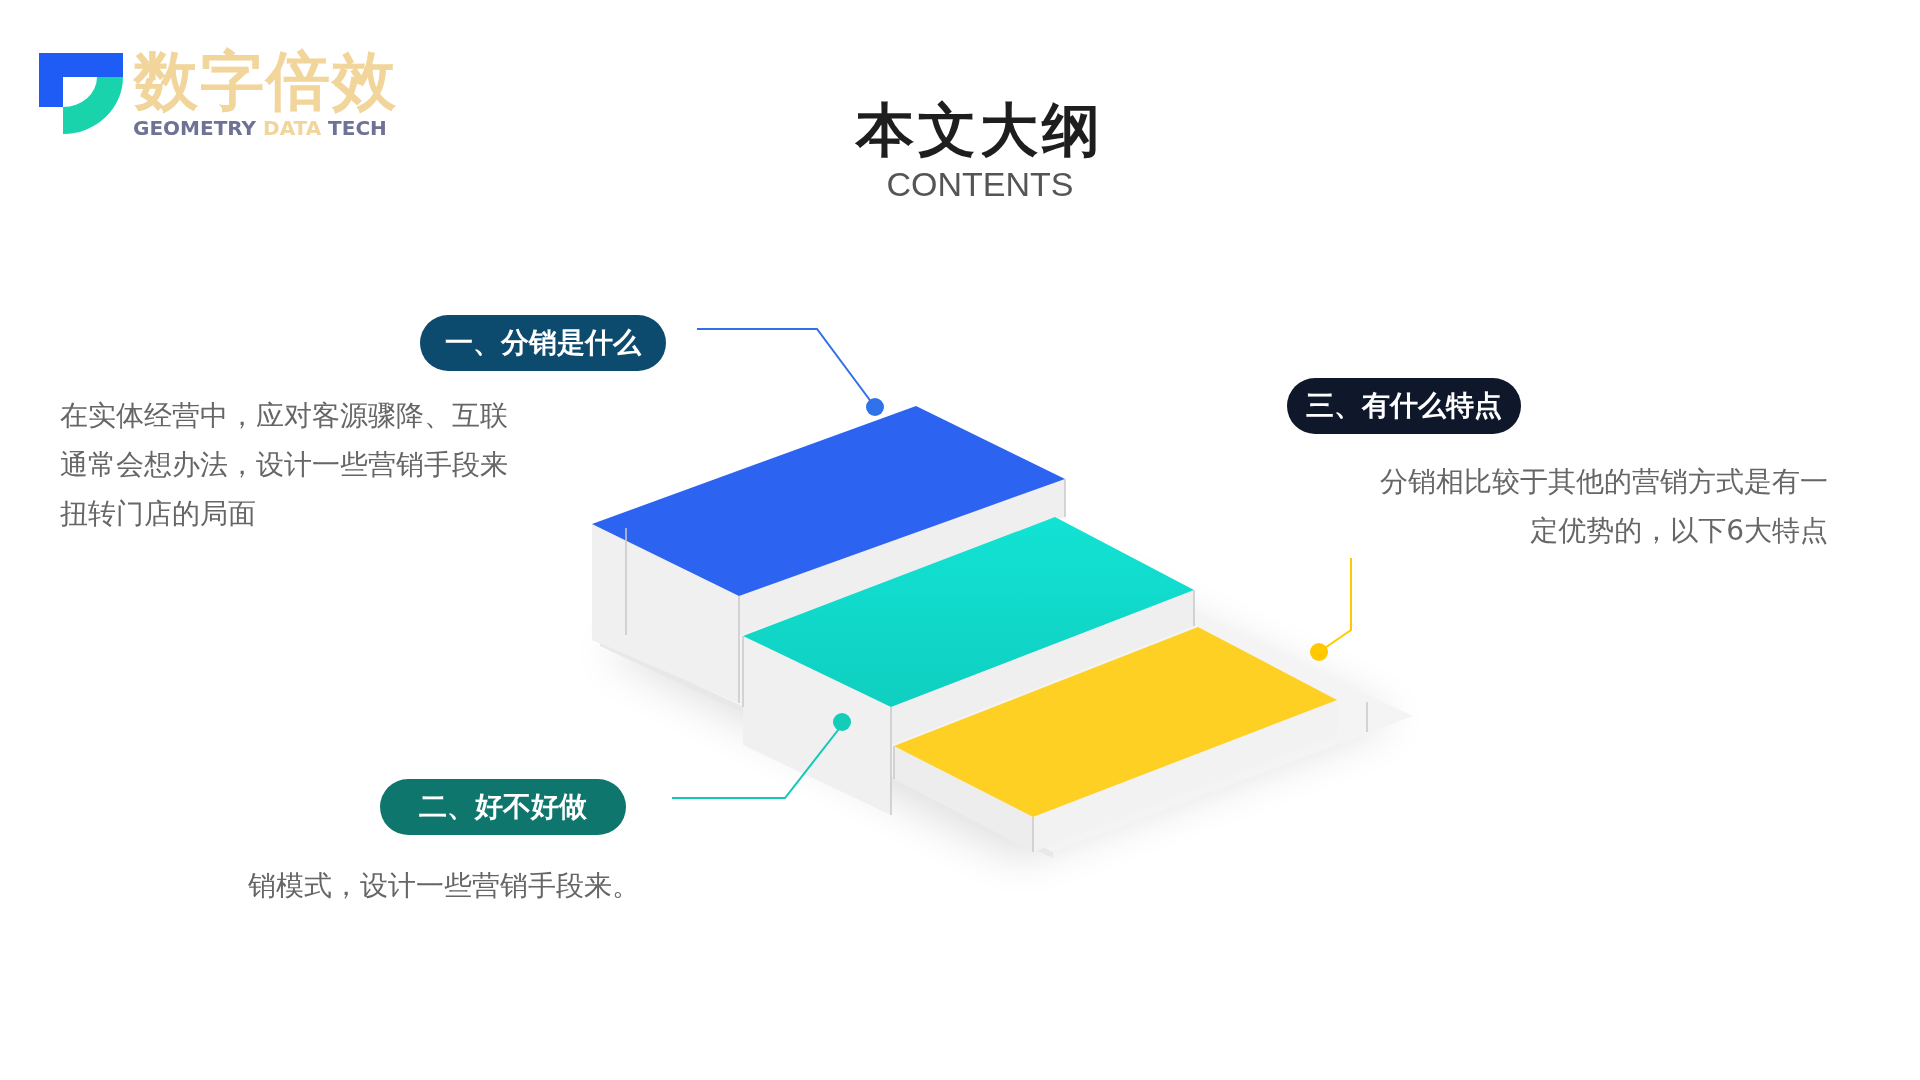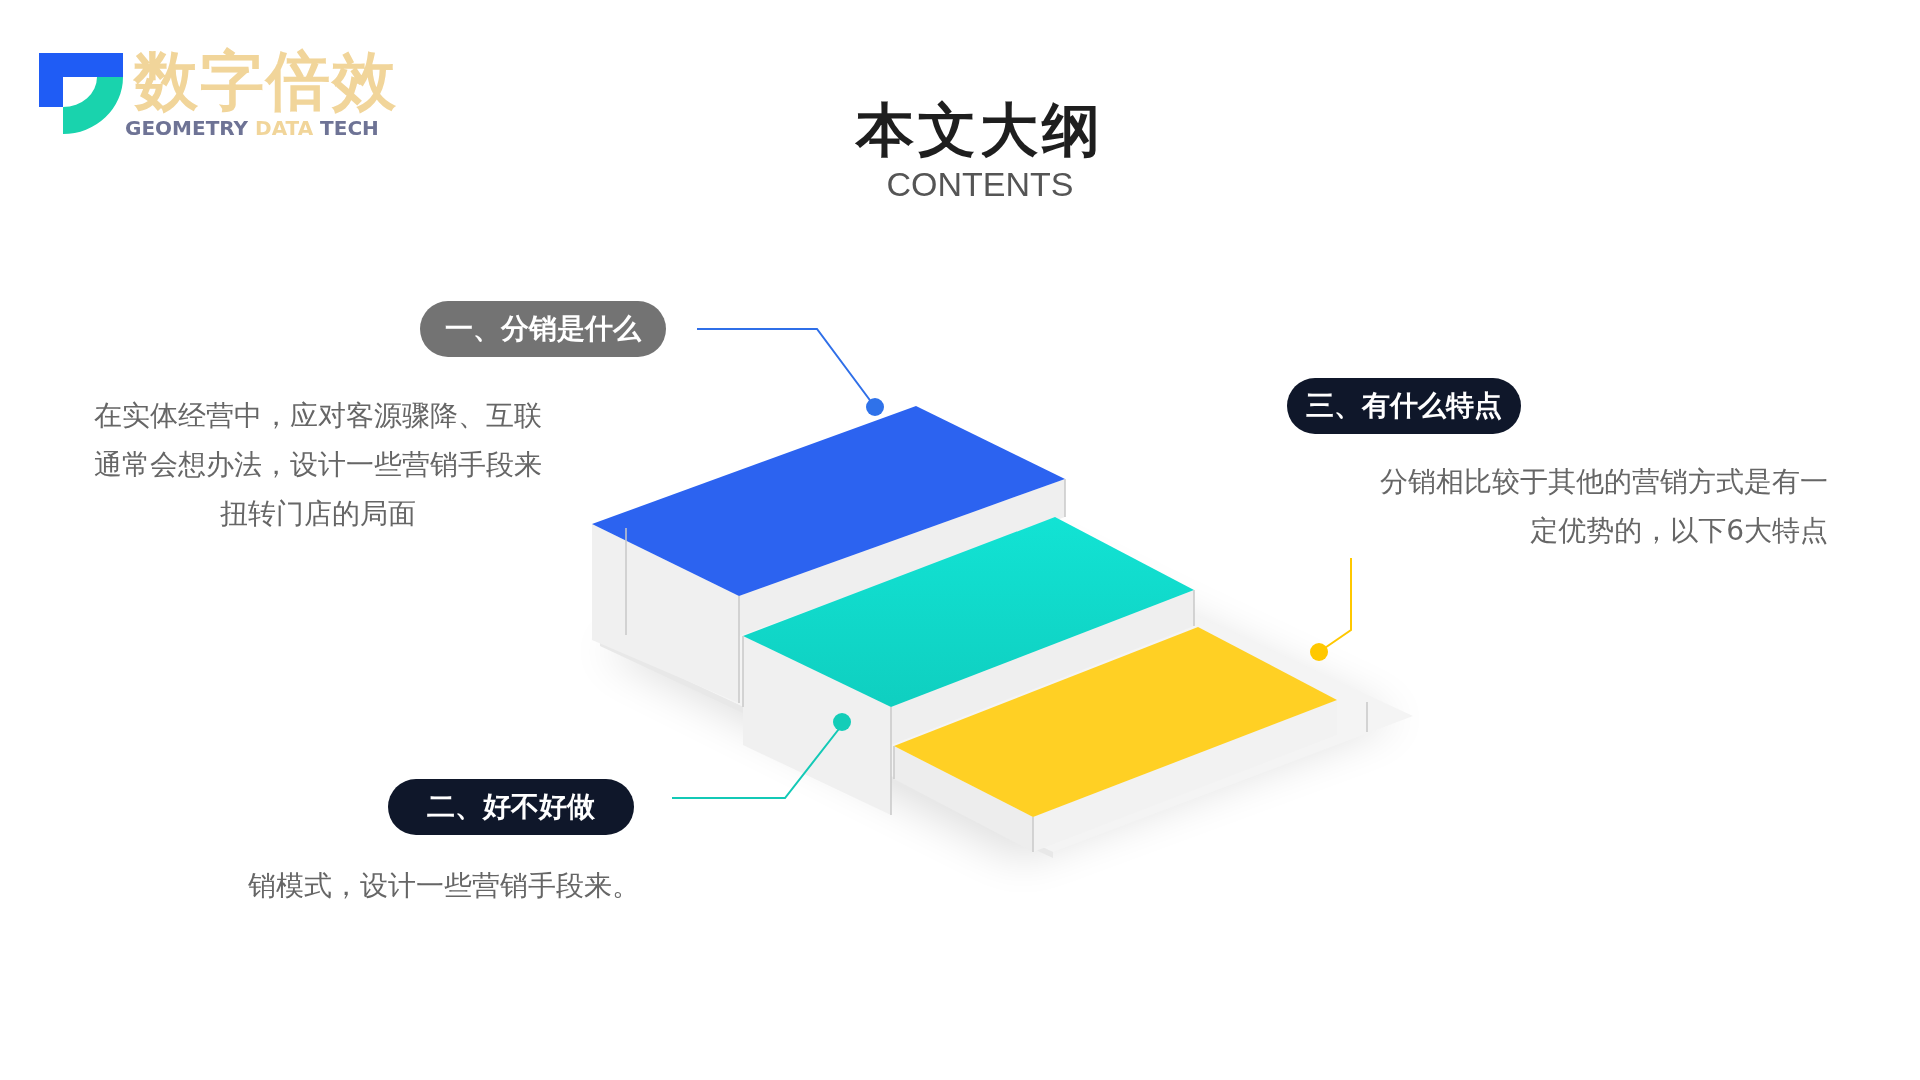--- a/index.html
+++ b/index.html
@@ -1,19 +1,19 @@
 <!DOCTYPE html>
 <html><head>
 <meta charset="utf-8">
 <style>
   html,body{margin:0;padding:0;}
   body{width:1920px;height:1080px;position:relative;overflow:hidden;background:#ffffff;font-family:"DejaVu Sans","Liberation Sans",sans-serif;}
   .abs{position:absolute;}
   .logo-cn{left:134px;top:46px;font-size:64px;color:#f1d59a;letter-spacing:2px;font-weight:700;line-height:70px;}
-  .logo-en{left:125px;top:116px;font-size:20px;font-weight:bold;color:#6e7395;letter-spacing:0px;white-space:nowrap;}
+  .logo-en{left:133px;top:116px;font-size:20px;font-weight:bold;color:#6e7395;letter-spacing:0px;white-space:nowrap;}
   .logo-en .hl{color:#f1d59a;}
   .title{left:0;width:1960px;top:96px;text-align:center;font-size:58px;font-weight:bold;color:#1e1e1e;letter-spacing:4px;line-height:68px;}
   .subtitle{left:0;width:1960px;top:164px;text-align:center;font-size:34px;color:#555;font-family:"Liberation Sans",sans-serif;line-height:40px;}
   .pill{height:56px;border-radius:28px;color:#fff;font-weight:bold;font-size:28px;line-height:56px;text-align:center;white-space:nowrap;}
   .desc{font-size:28px;color:#666;line-height:49px;white-space:nowrap;}
   .desc div{height:49px;}
   svg{position:absolute;left:0;top:0;}
 </style>
 </head>
 <body>
@@ -72,28 +72,28 @@
   <polyline points="697,329 817,329 875,407" fill="none" stroke="#2f6fe8" stroke-width="2"></polyline>
   <circle cx="875" cy="407" r="9" fill="#2f72ea"></circle>
 
   <polyline points="672,798 785,798 842,725" fill="none" stroke="#13c9b6" stroke-width="2"></polyline>
   <circle cx="842" cy="722" r="9" fill="#13cdb8"></circle>
 
   <polyline points="1351,558 1351,630 1319,652" fill="none" stroke="#ffc800" stroke-width="2"></polyline>
   <circle cx="1319" cy="652" r="9" fill="#ffc800"></circle>
 </svg>
 
-<div class="abs pill" style="left:420px;top:301px;width:246px;background:#737373;">一、分销是什么</div>
-<div class="abs desc" style="left:60px;top:391px;width:516px;text-align:center;">
+<div class="abs pill" style="left:420px;top:315px;width:246px;background:#0c4a6e;">一、分销是什么</div>
+<div class="abs desc" style="left:60px;top:391px;width:516px;text-align:left;">
   <div>在实体经营中，应对客源骤降、互联</div>
   <div>通常会想办法，设计一些营销手段来</div>
   <div>扭转门店的局面</div>
 </div>
 
-<div class="abs pill" style="left:388px;top:779px;width:246px;background:#0f172a;">二、好不好做</div>
+<div class="abs pill" style="left:380px;top:779px;width:246px;background:#0f766e;">二、好不好做</div>
 <div class="abs desc" style="left:100px;top:861px;width:540px;text-align:right;">
   <div>销模式，设计一些营销手段来。</div>
 </div>
 
 <div class="abs pill" style="left:1287px;top:378px;width:234px;background:#0f172a;">三、有什么特点</div>
 <div class="abs desc" style="left:1288px;top:457px;width:540px;text-align:right;">
   <div>分销相比较于其他的营销方式是有一</div>
   <div>定优势的，以下6大特点</div>
 </div>
 

